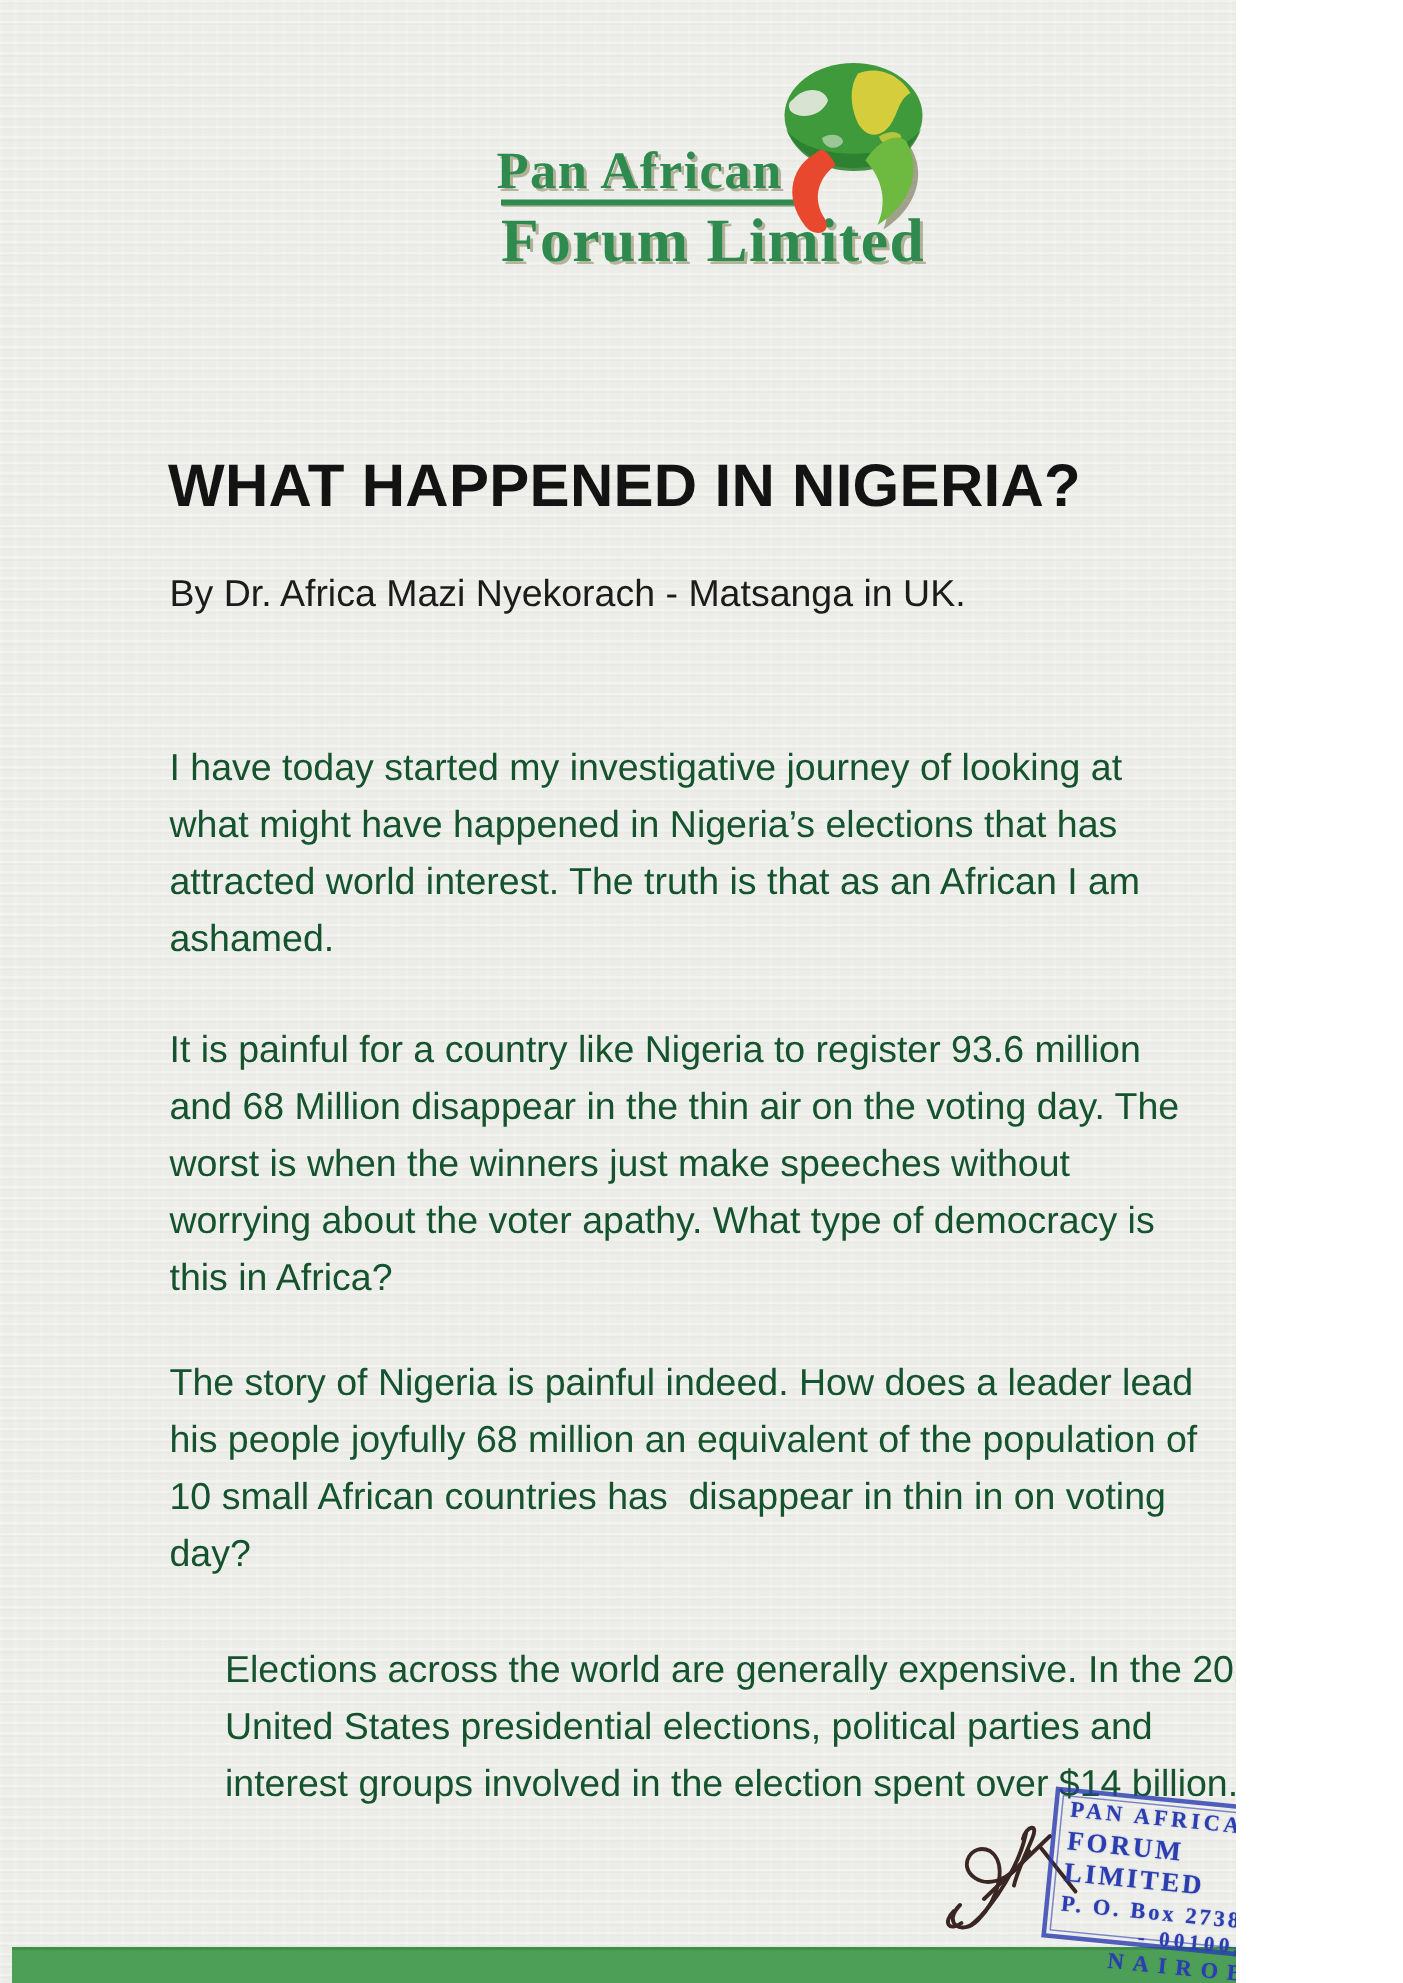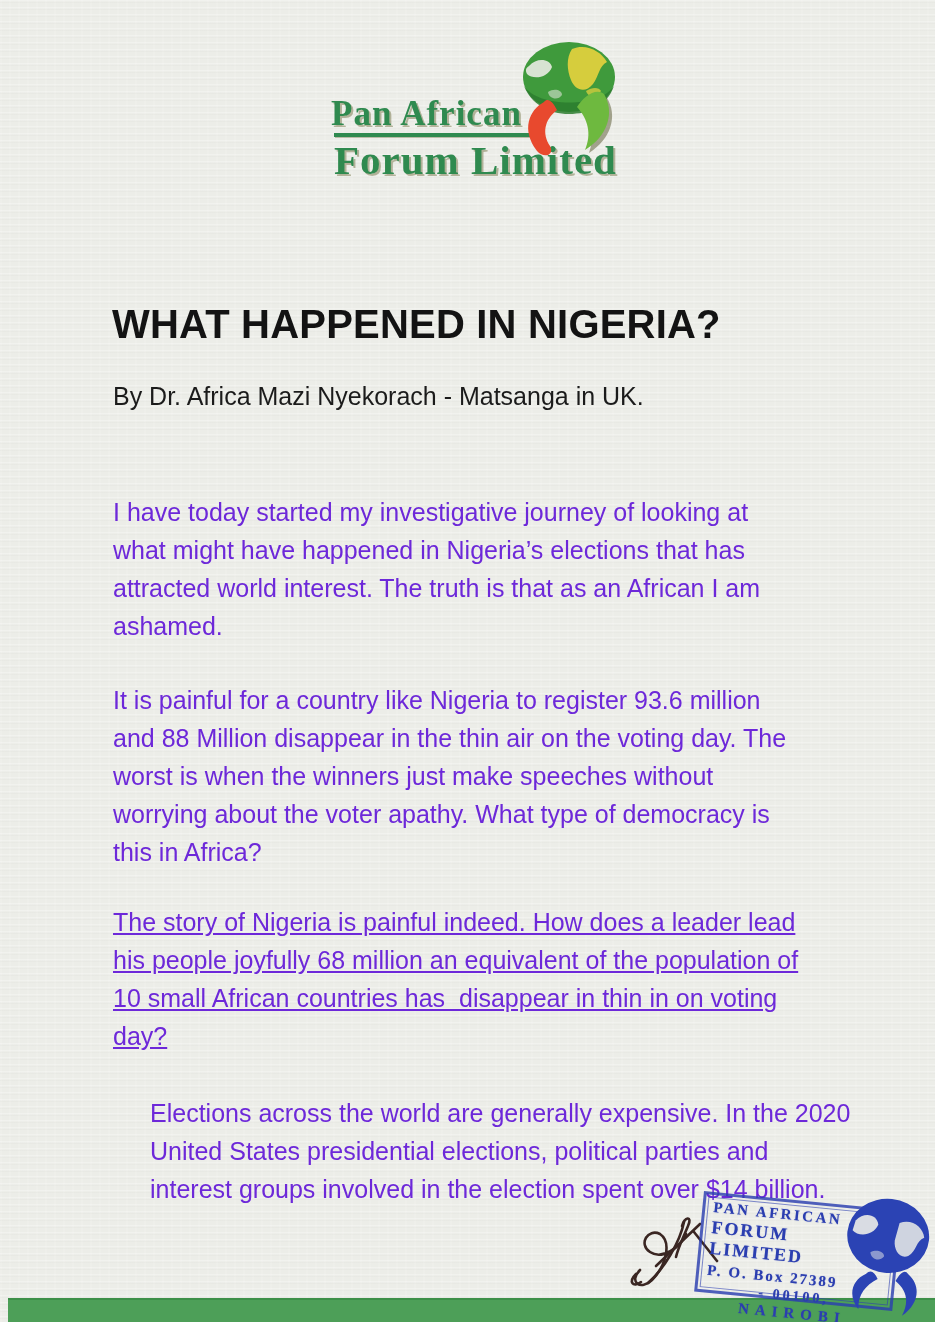--- a/index.html
+++ b/index.html
@@ -1,17 +1,17 @@
 <!DOCTYPE html>
 <html><head>
 <meta charset="utf-8">
 <style>
   html,body{margin:0;padding:0;}
   .page{
-    position:relative;width:935px;height:1322px;overflow:hidden;
+    position:relative;width:824px;height:1322px;overflow:hidden;
     background:#ecede8;
     font-family:"Liberation Sans",sans-serif;color:#1c1c1c;
   }
   .page::before{ 
     content:"";position:absolute;inset:0;pointer-events:none;
     background:
       repeating-linear-gradient(180deg, rgba(255,255,255,.28) 0 1px, rgba(120,120,110,.03) 2px 3px, transparent 3px 7px),
       repeating-linear-gradient(90deg, rgba(255,255,255,.10) 0 2px, transparent 2px 9px);
   }
   
@@ -31,25 +31,25 @@
   }
   .logo-art{position:absolute;left:514px;top:36px;width:110px;height:130px;}
   
   .doc-title{
     position:absolute;left:112px;top:273px;
     font-size:40px;font-weight:700;color:#131313;letter-spacing:.2px;line-height:48px;text-align:right;
   }
   .byline{position:absolute;left:113px;top:377px;font-size:25px;line-height:38px;color:#1b1b1b;}
   .para{
     position:absolute;left:113px;width:710px;
-    font-size:25px;line-height:38px;color:#6d28d9;white-space:pre-wrap;
+    font-size:25px;line-height:38px;color:#14532d;white-space:pre-wrap;
   }
   .para.p1{top:468px;}
   .para.p2{top:656px;}
-  .para.p3{top:878px;text-decoration:underline;}
+  .para.p3{top:878px;}
   .para.p4{top:1069px;margin-left:37px;}
   
   .footer-bar{
     position:absolute;left:8px;right:0;top:1298px;height:24px;
     background:#4d9f58;border-top:2px solid #3e9049;box-sizing:border-box;z-index:1;
   }
   
   .stamp{
     position:absolute;left:704px;top:1191px;width:199px;height:101px;
     transform:rotate(5.6deg);transform-origin:0 0;
@@ -93,21 +93,21 @@
   </header>
 
   <main>
     <h1 class="doc-title">WHAT HAPPENED IN NIGERIA?</h1>
     <div class="byline">By Dr. Africa Mazi Nyekorach - Matsanga in UK.</div>
     <p class="para p1">I have today started my investigative journey of looking at
 what might have happened in Nigeria’s elections that has
 attracted world interest. The truth is that as an African I am
 ashamed.</p>
     <p class="para p2">It is painful for a country like Nigeria to register 93.6 million
-and 88 Million disappear in the thin air on the voting day. The
+and 68 Million disappear in the thin air on the voting day. The
 worst is when the winners just make speeches without
 worrying about the voter apathy. What type of democracy is
 this in Africa?</p>
     <p class="para p3">The story of Nigeria is painful indeed. How does a leader lead
 his people joyfully 68 million an equivalent of the population of
 10 small African countries has  disappear in thin in on voting
 day?</p>
     <p class="para p4">Elections across the world are generally expensive. In the 2020
 United States presidential elections, political parties and
 interest groups involved in the election spent over $14 billion.</p>

